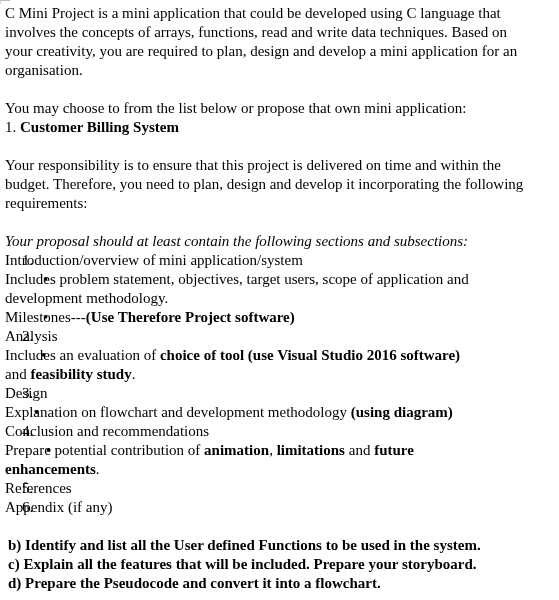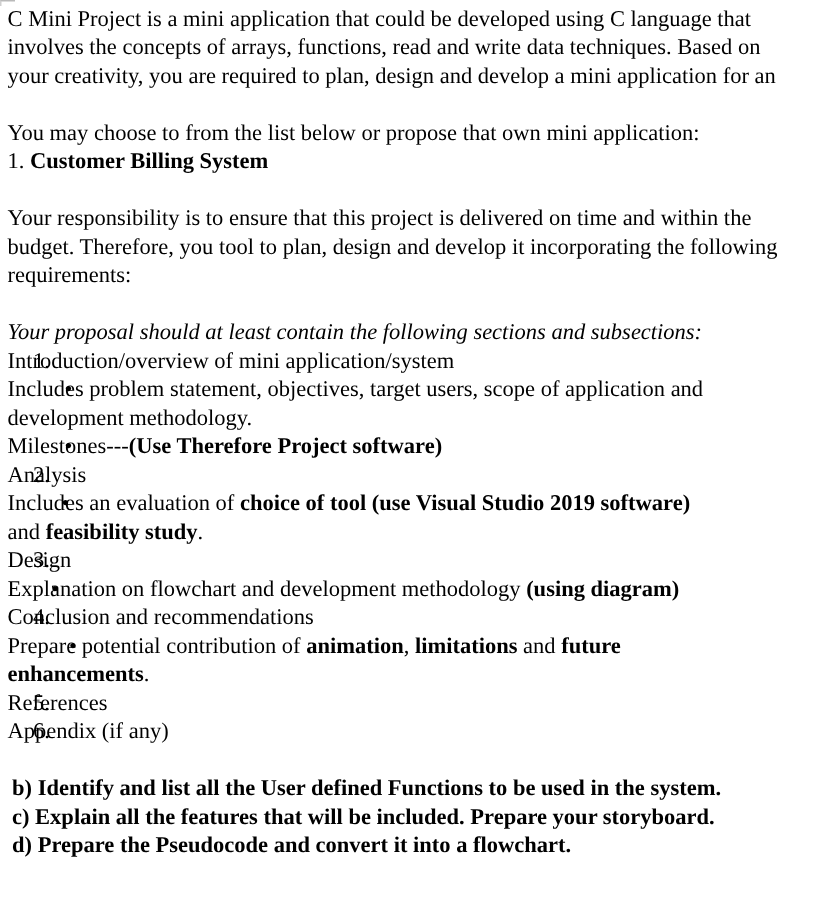--- a/index.html
+++ b/index.html
@@ -98,46 +98,47 @@
 <div class="page">
 
   <div class="corner-mark"></div>
 
   <div class="content">
 
     <div>
       <p class="para">C Mini Project is a mini application that could be developed using C language that</p>
       <p class="para">involves the concepts of arrays, functions, read and write data techniques. Based on</p>
       <p class="para">your creativity, you are required to plan, design and develop a mini application for an</p>
+      <p class="para">organisation.</p>
     </div>
 
     <div class="blank">&nbsp;</div>
 
     <p class="para">You may choose to from the list below or propose that own mini application:</p>
     <p class="para"><span>1.</span> <span class="b">Customer Billing System</span></p>
 
     <div class="blank">&nbsp;</div>
 
     <div>
       <p class="para">Your responsibility is to ensure that this project is delivered on time and within the</p>
-      <p class="para">budget. Therefore, you tool to plan, design and develop it incorporating the following</p>
+      <p class="para">budget. Therefore, you need to plan, design and develop it incorporating the following</p>
       <p class="para">requirements:</p>
     </div>
 
     <div class="blank">&nbsp;</div>
 
     <p class="para sub-lead">Your proposal should at least contain the following sections and subsections:</p>
 
     <p class="para li li-1"><span class="num">1.</span><span>Introduction/overview of mini application/system</span></p>
     <p class="para bl bullet-a"><span class="dot">•</span><span>Includes problem statement, objectives, target users, scope of application and</span></p>
     <p class="para cont-a">development methodology.</p>
     <p class="para bl bullet-a"><span class="dot">•</span><span>Milestones---</span><span class="b">(Use Therefore Project software)</span></p>
 
     <p class="para li li-n"><span class="num">2.</span><span>Analysis</span></p>
-    <p class="para bl bullet-b"><span class="dot">•</span><span>Includes an evaluation of </span><span class="b">choice of tool (use Visual Studio 2019 software)</span></p>
+    <p class="para bl bullet-b"><span class="dot">•</span><span>Includes an evaluation of </span><span class="b">choice of tool (use Visual Studio 2016 software)</span></p>
     <p class="para cont-b"><span>and </span><span class="b">feasibility study</span><span>.</span></p>
 
     <p class="para li li-n"><span class="num">3.</span><span>Design</span></p>
     <p class="para bl bullet-c"><span class="dot">•</span><span>Explanation on flowchart and development methodology </span><span class="b">(using diagram)</span></p>
 
     <p class="para li li-n"><span class="num">4.</span><span>Conclusion and recommendations</span></p>
     <p class="para bl bullet-d"><span class="dot">•</span><span>Prepare potential contribution of </span><span class="b">animation</span><span>, </span><span class="b">limitations</span><span> and </span><span class="b">future</span></p>
     <p class="para cont-d"><span class="b">enhancements</span><span>.</span></p>
 
     <p class="para li li-n"><span class="num">5.</span><span>References</span></p>

